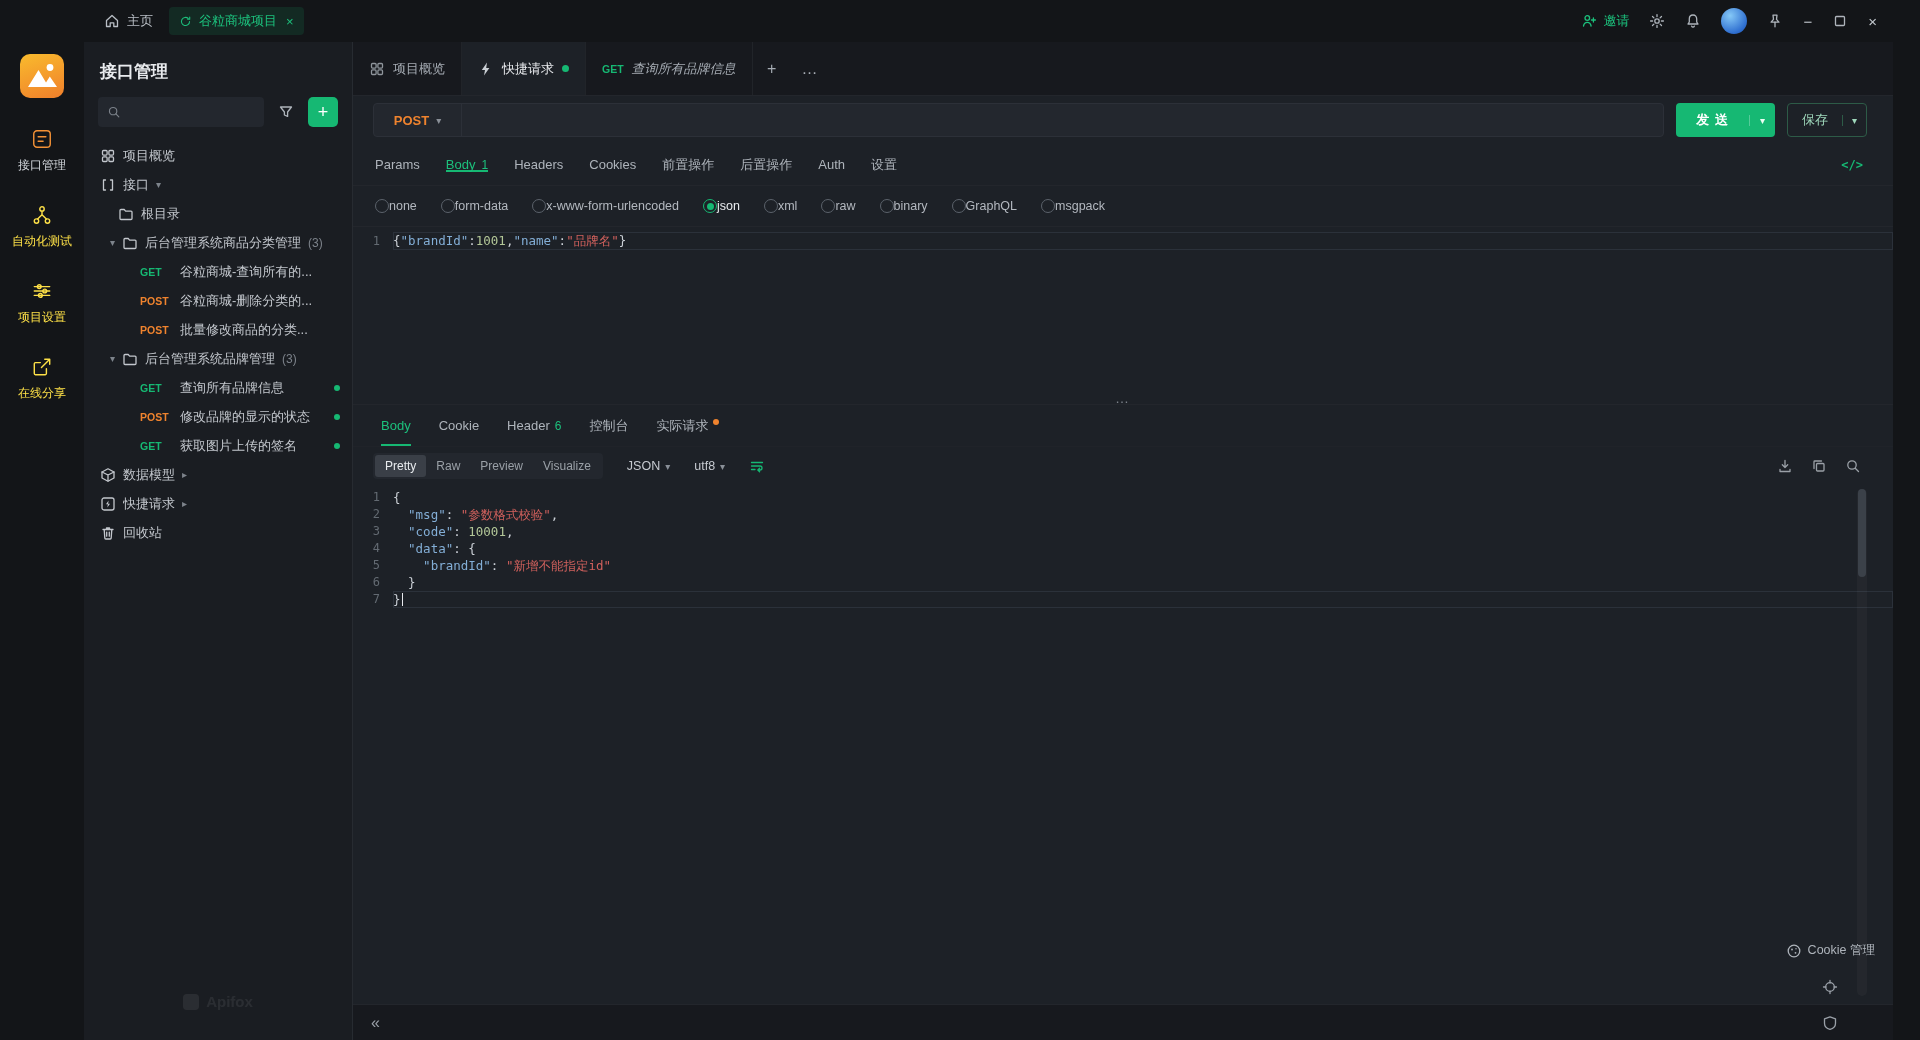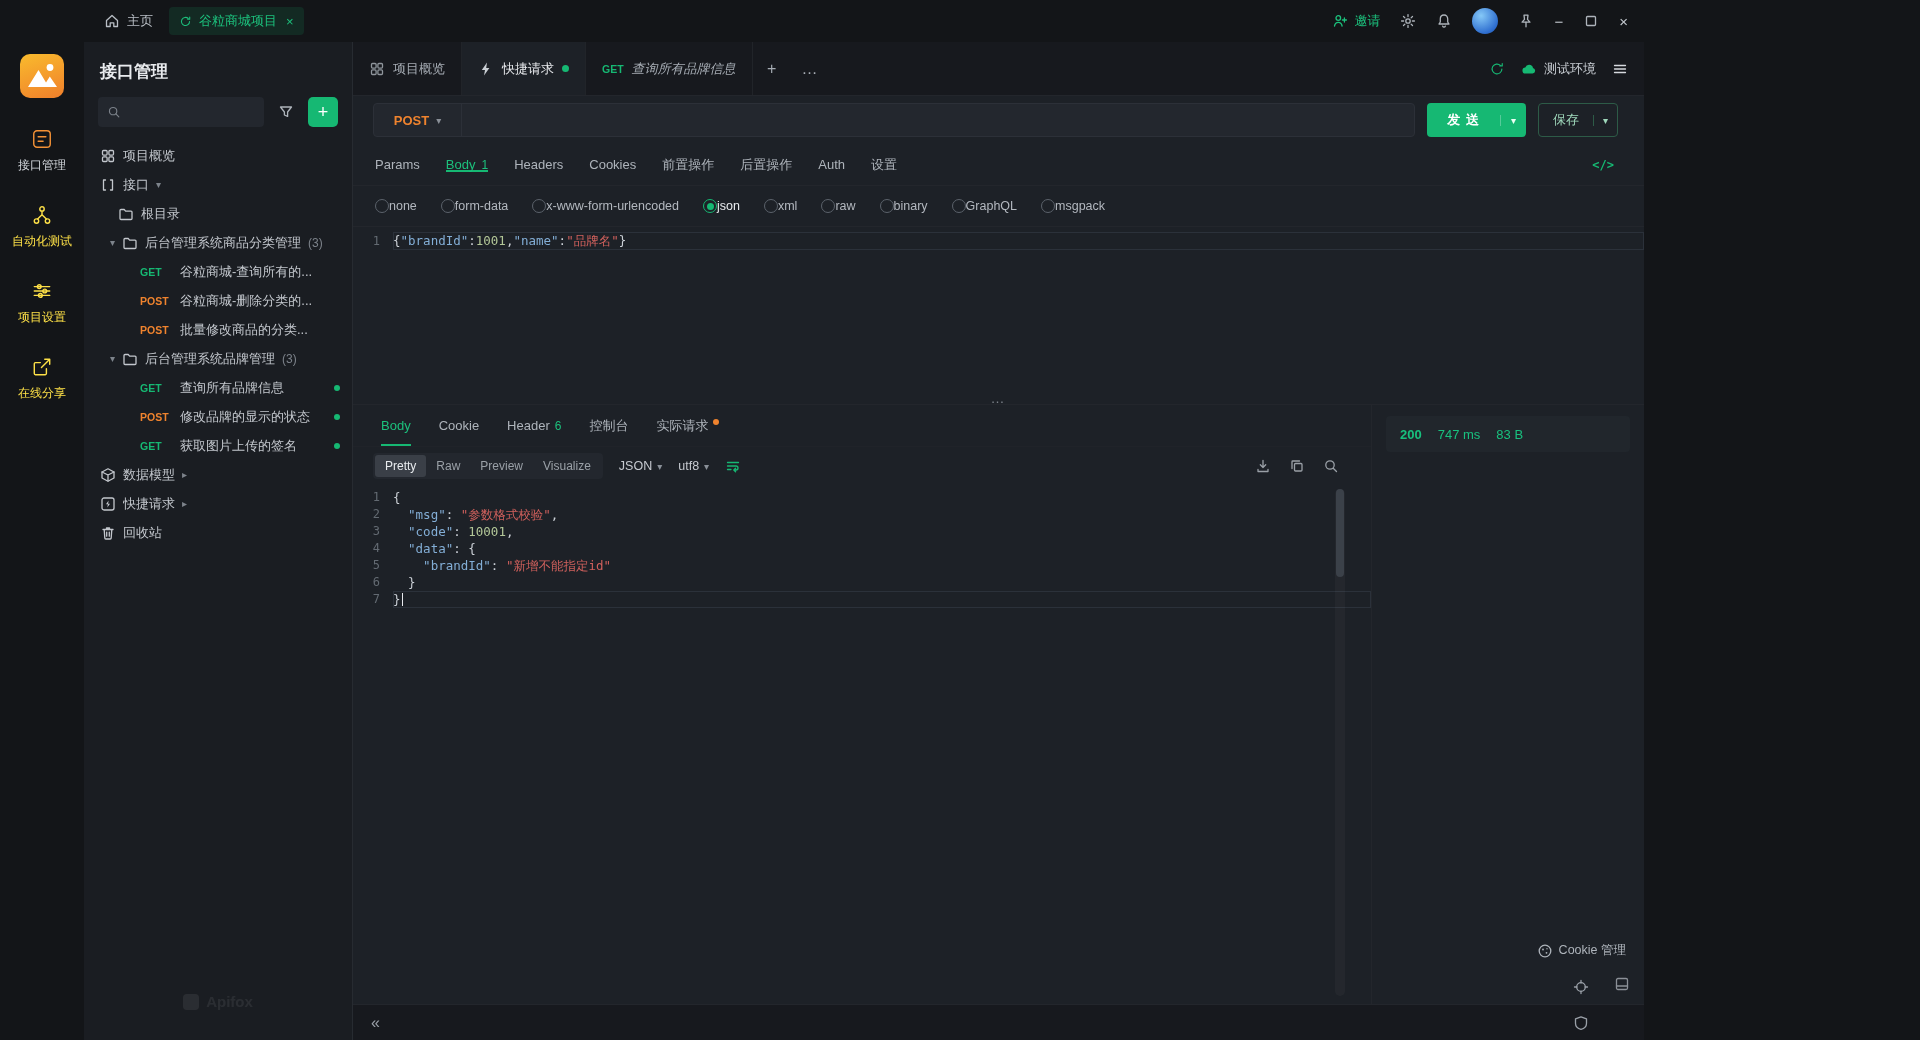--- a/index.html
+++ b/index.html
@@ -1,18 +1,18 @@
 <!DOCTYPE html>
 <html><head>
 <meta charset="utf-8">
 <style>
   * { margin:0; padding:0; box-sizing:border-box; }
   html,body { width:1920px; height:1040px; overflow:hidden; background:#131518;
     font-family:"Liberation Sans","DejaVu Sans",sans-serif; color:#d6d9de; }
-  .app { position:relative; width:1644px; height:1040px; background:#1d2127; font-size:13px; }
+  .app { position:relative; width:1893px; height:1040px; background:#1d2127; font-size:13px; }
   svg.ic { width:16px; height:16px; flex:none; stroke:currentColor; fill:none;
     stroke-width:1.3; stroke-linecap:round; stroke-linejoin:round; display:block; }
   .fillic { fill:currentColor; stroke:none; }
 
   
   .topbar { position:absolute; top:0; left:0; right:0; height:42px; background:#131518;
     display:flex; align-items:center; z-index:5; }
   .tb-left { display:flex; align-items:center; gap:16px; padding-left:104px; }
   .tb-home { display:flex; align-items:center; gap:7px; color:#b9bec5; cursor:default; }
   .tb-project { display:flex; align-items:center; gap:7px; background:rgba(22,184,115,.13);
@@ -131,21 +131,21 @@
   .split { height:12px; flex:none; display:flex; align-items:center; justify-content:center;
     color:#7c828a; font-size:14px; letter-spacing:2px; }
 
   .resp-area { flex:1; min-height:0; display:flex; border-top:1px solid #23262c; }
   .resp-left { flex:1; min-width:0; display:flex; flex-direction:column; }
   .resp-tabs { height:42px; flex:none; display:flex; align-items:stretch; gap:28px;
     padding:0 28px; color:#aeb4bb; border-bottom:1px solid #202329; }
   .rtab { display:flex; align-items:center; gap:5px; }
   .rtab.active { color:#1cc07c; box-shadow:inset 0 -2px 0 #16b873; }
   .odot { width:6px; height:6px; border-radius:50%; background:#ef832e; margin-bottom:8px; }
-  .resp-toolbar { height:38px; flex:none; display:flex; align-items:center; gap:16px; padding:0 20px; }
+  .resp-toolbar { height:38px; flex:none; display:flex; align-items:center; gap:24px; padding:0 20px; }
   .seg { display:flex; background:#23272e; border-radius:4px; padding:2px; font-size:12px; color:#9aa0a7; }
   .seg-item { padding:4px 10px; border-radius:3px; }
   .seg-item.active { background:#3a3f47; color:#e8ebee; }
   .select-sm { display:flex; align-items:center; gap:5px; font-size:12.5px; color:#c6cad0; }
   .wrap-ic { color:#16b873; }
   .toolbar-right { margin-left:auto; display:flex; gap:18px; color:#9aa0a7; padding-right:12px; }
   .resp-editor { flex:1; position:relative; padding-top:4px; overflow:hidden; }
   .vscroll { position:absolute; right:26px; top:4px; bottom:8px; width:10px;
     background:rgba(255,255,255,.03); border-radius:5px; }
   .vscroll .thumb { position:absolute; top:0; left:1px; width:8px; height:88px; background:#3b4149; border-radius:4px; }
@@ -392,35 +392,20 @@
           </svg>
         <span>快捷请求</span>
         <span class="tdot"></span>
       </div>
       <div class="tab">
         <span class="tab-method">GET</span>
         <span class="it">查询所有品牌信息</span>
       </div>
       <div class="tab-plus">+</div>
       <div class="tab-more">…</div>
-      <div class="tabbar-right">
-        <svg class="ic refresh" viewBox="0 0 18 18">
-            <path d="M14.5 9a5.5 5.5 0 1 1-1.7-4"></path>
-            <path d="M14.9 2.8v2.7h-2.7"></path>
-          </svg>
-        <div class="env-select">
-          <svg class="ic env-ic" viewBox="0 0 16 16">
-              <path class="fillic" d="M4.6 12.5a3 3 0 0 1-.3-6A4 4 0 0 1 12 7a2.8 2.8 0 0 1-.4 5.5Z"></path>
-            </svg>
-          <span>测试环境</span>
-        </div>
-        <svg class="ic" viewBox="0 0 16 16">
-            <path d="M2.5 4.5h11M2.5 8h11M2.5 11.5h11"></path>
-          </svg>
-      </div>
     </div>
 
     <div class="url-row">
       <div class="url-box">
         <div class="method-select">
           <span>POST</span>
           <span class="caret">▾</span>
         </div>
       </div>
       <div class="send-btn">
@@ -600,31 +585,20 @@
                 <span class="ln">7</span>
                 <span class="lc"><span class="tk-p">}</span><span class="cursor"></span></span>
               </div>
             </div>
           <div class="vscroll">
               <div class="thumb"></div>
             </div>
         </div>
       </div>
 
-      <div class="resp-right">
-        <div class="status-box">
-          <span class="st">200</span>
-          <span class="st">747 ms</span>
-          <span class="st">83 B</span>
-        </div>
-        <svg class="ic layout-toggle" viewBox="0 0 16 16">
-            <rect x="2.5" y="2.5" width="11" height="11" rx="1.5"></rect>
-            <path d="M2.5 10h11"></path>
-          </svg>
-      </div>
     </div>
 
     <div class="bottombar">
       <span class="collapse">«</span>
       <div class="bb-right">
         <div class="cookie-btn">
           <svg class="ic" viewBox="0 0 16 16">
               <circle cx="8" cy="8" r="5.8"></circle>
               <circle class="fillic" cx="6" cy="6.5" r=".9"></circle>
               <circle class="fillic" cx="9.5" cy="9.8" r=".9"></circle>

